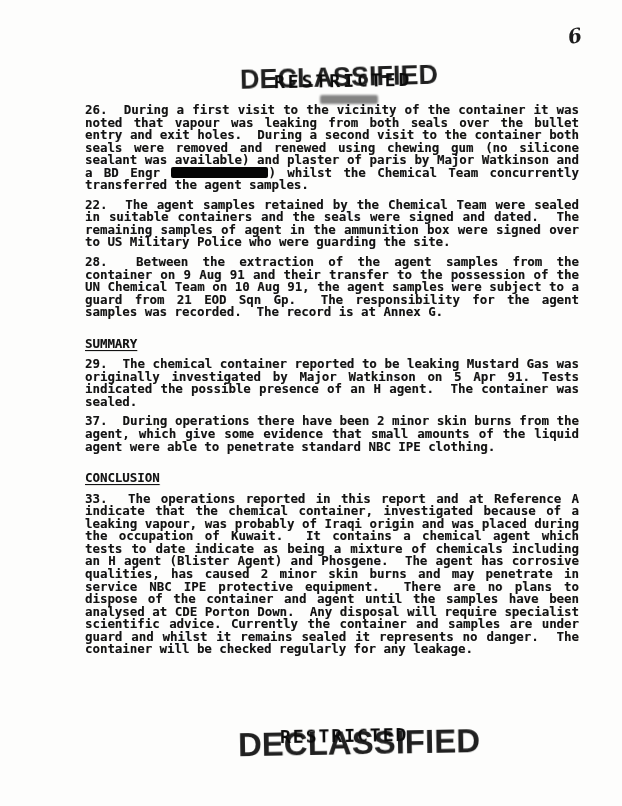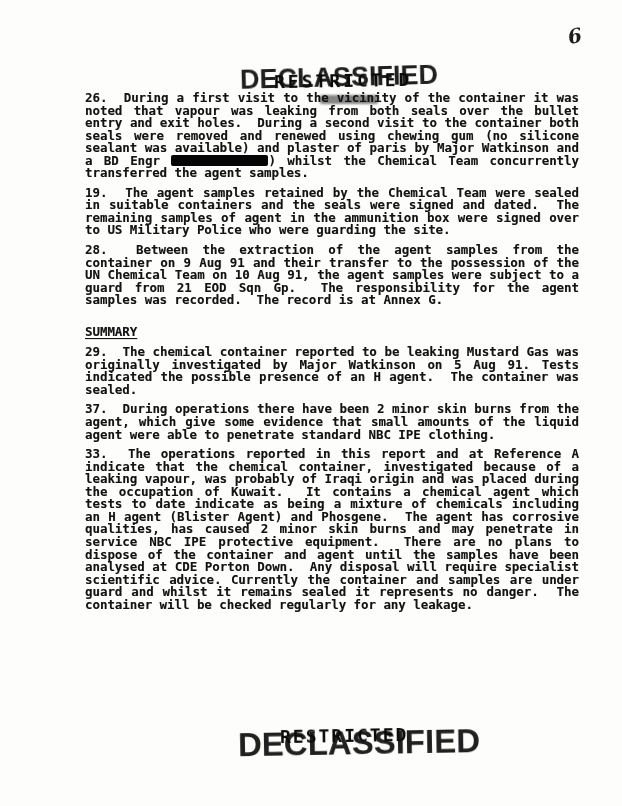--- a/index.html
+++ b/index.html
@@ -55,21 +55,21 @@
     border-radius: 2px;
   }
   .stamp-bottom { left: 238px; top: 724px; width: 260px; height: 52px; }
   .stamp-bottom .stamp-declassified { font-size: 33px; transform: rotate(-1deg); }
   .stamp-bottom .stamp-restricted { left: 42px; top: 1px; font-size: 18px; letter-spacing: 2px; transform: rotate(-1deg); }
 
   
   .body-text {
     position: absolute;
     left: 85px;
-    top: 92px;
+    top: 104px;
     width: 494px;
     font-size: 12.4px;
     line-height: 12.55px;
     font-weight: bold;
     text-align: justify;
     text-shadow: 0.3px 0.3px 0 rgba(10,10,10,0.35);
   }
   .body-text p {
     margin: 0 0 7px 0;
     white-space: pre-wrap;
@@ -101,32 +101,33 @@
   <div class="stamp stamp-top">
     <span class="stamp-declassified">DECLASSIFIED</span>
     <span class="stamp-restricted">RESTRICTED</span>
     <span class="stamp-smudge"></span>
   </div>
 
   <div class="body-text">
 
     <p><span>26.  During a first visit to the vicinity of the container it was noted that vapour was leaking from both seals over the bullet entry and exit holes.  During a second visit to the container both seals were removed and renewed using chewing gum (no silicone sealant was available) and plaster of paris by Major Watkinson and a BD Engr </span><span class="redaction"></span><span>) whilst the Chemical Team concurrently transferred the agent samples.</span></p>
 
-    <p>19.  The agent samples retained by the Chemical Team were sealed in suitable containers and the seals were signed and dated.  The remaining samples of agent in the ammunition box were signed over to US Military Police who were guarding the site.</p>
+    <p>22.  The agent samples retained by the Chemical Team were sealed in suitable containers and the seals were signed and dated.  The remaining samples of agent in the ammunition box were signed over to US Military Police who were guarding the site.</p>
 
     <p>28.  Between the extraction of the agent samples from the container on 9 Aug 91 and their transfer to the possession of the UN Chemical Team on 10 Aug 91, the agent samples were subject to a guard from 21 EOD Sqn Gp.  The responsibility for the agent samples was recorded.  The record is at Annex G.</p>
 
     <h2>SUMMARY</h2>
 
-    <p>29.  The chemical container reported to be leaking Mustard Gas was originally investigated by Major Watkinson on 5 Aug 91. Tests indicated the possible presence of an H agent.  The container was sealed.</p>
+    <p>29.  The chemical container reported to be leaking Mustard Gas was originally investigated by Major Watkinson on 5 Apr 91. Tests indicated the possible presence of an H agent.  The container was sealed.</p>
 
 
 
     <p>37.  During operations there have been 2 minor skin burns from the agent, which give some evidence that small amounts of the liquid agent were able to penetrate standard NBC IPE clothing.</p>
 
+    <h2>CONCLUSION</h2>
 
     <p>33.  The operations reported in this report and at Reference A indicate that the chemical container, investigated because of a leaking vapour, was probably of Iraqi origin and was placed during the occupation of Kuwait.  It contains a chemical agent which tests to date indicate as being a mixture of chemicals including an H agent (Blister Agent) and Phosgene.  The agent has corrosive qualities, has caused 2 minor skin burns and may penetrate in service NBC IPE protective equipment.  There are no plans to dispose of the container and agent until the samples have been analysed at CDE Porton Down.  Any disposal will require specialist scientific advice. Currently the container and samples are under guard and whilst it remains sealed it represents no danger.  The container will be checked regularly for any leakage.</p>
 
   </div>
 
   <div class="stamp stamp-bottom">
     <span class="stamp-declassified">DECLASSIFIED</span>
     <span class="stamp-restricted">RESTRICTED</span>
   </div>
 

